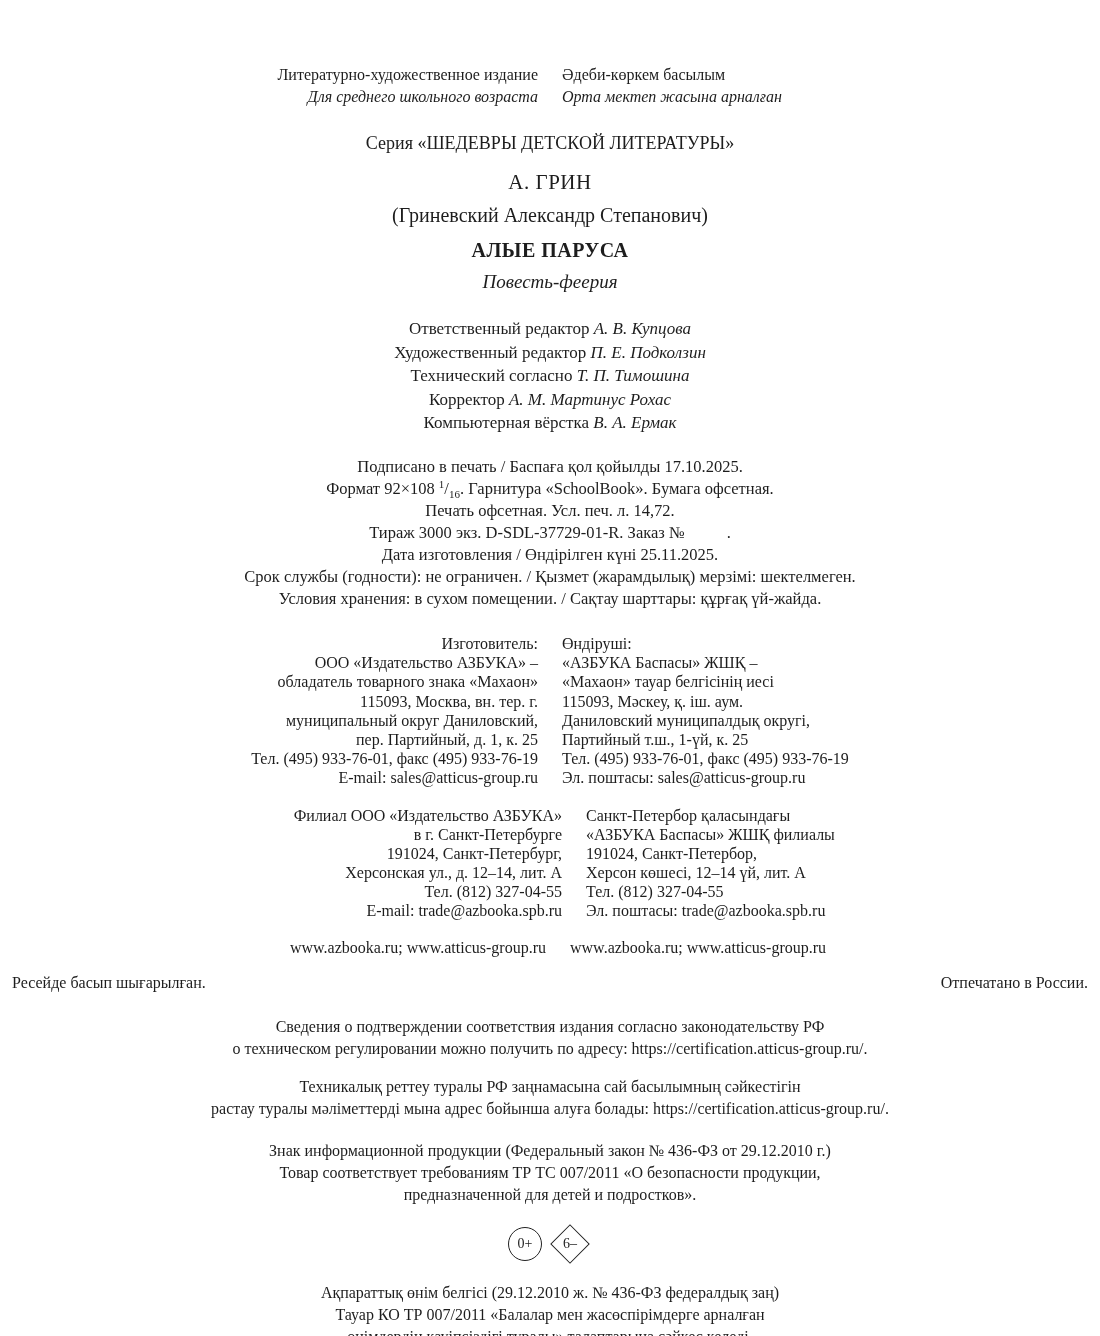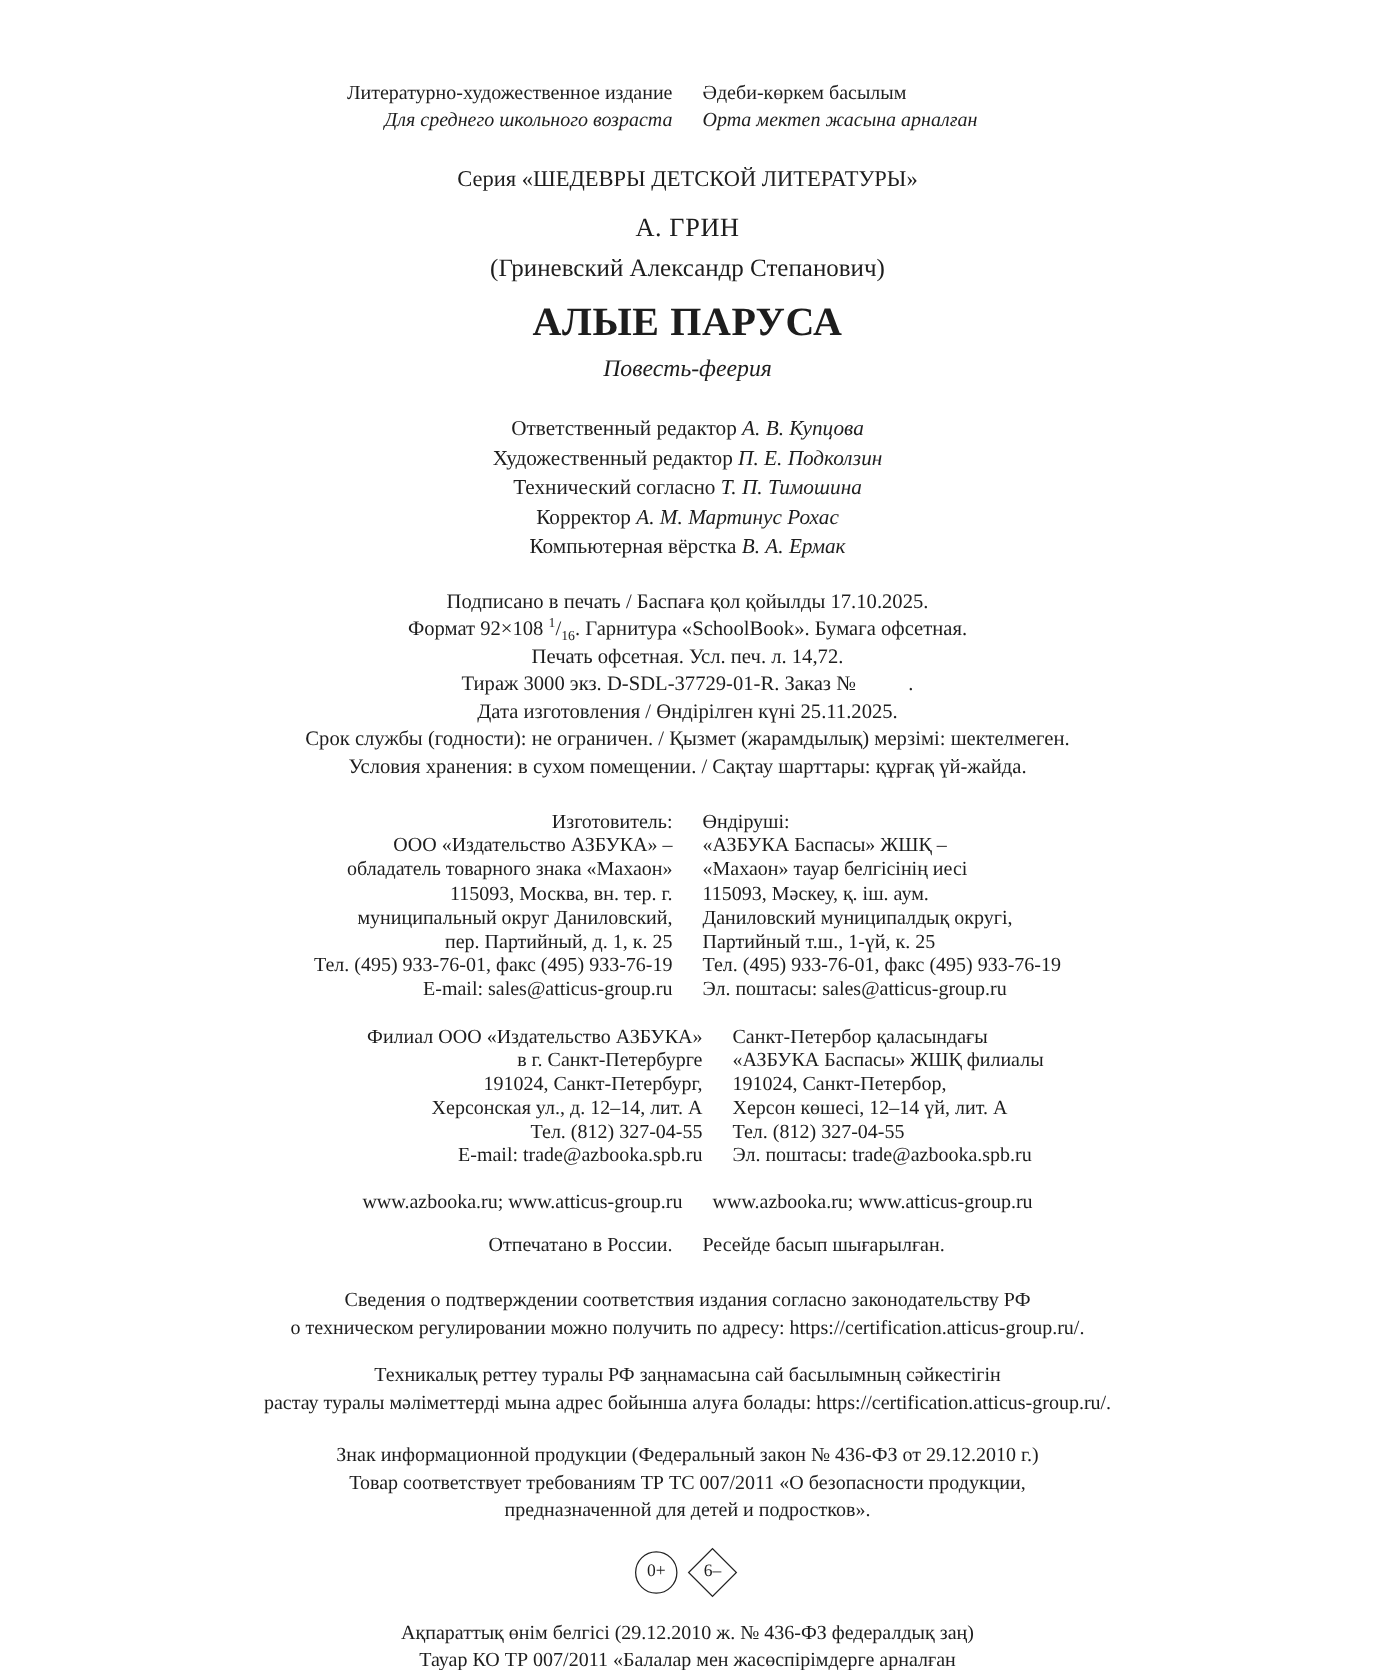--- a/index.html
+++ b/index.html
@@ -20,21 +20,21 @@
   .two-col { display: flex; }
   .two-col .col { flex: 1 1 50%; }
   .two-col .col.left { text-align: right; padding-right: 12px; }
   .two-col .col.right { text-align: left; padding-left: 12px; }
 
   .note-cols { font-size: 16px; line-height: 1.35; }
 
   .series      { margin-top: 26px; font-size: 18px; }
   .author      { margin-top: 16px; font-size: 21px; letter-spacing: 0.5px; }
   .author-full { margin-top: 9px;  font-size: 20px; }
-  .title       { margin-top: 12px; font-size: 32px; font-weight: bold; letter-spacing: 0.5px; }
+  .title       { margin-top: 12px; font-size: 20px; font-weight: bold; letter-spacing: 0.5px; }
   .subtitle    { margin-top: 9px;  font-size: 19px; font-style: italic; }
 
   .staff   { margin-top: 24px; line-height: 1.38; font-size: 17px; }
   .imprint { margin-top: 22px; line-height: 1.33; font-size: 16.5px; }
   .imprint sup { font-size: 11px; vertical-align: super; line-height: 0; }
   .imprint sub { font-size: 11px; vertical-align: sub;   line-height: 0; }
   .blank-gap { display: inline-block; width: 42px; }
 
   .company { margin-top: 24px; font-size: 16px; line-height: 1.2; }
   .branch  { margin-top: 18px; font-size: 16px; line-height: 1.2; padding-left: 48px; }
@@ -148,22 +148,22 @@
         <div>Эл. поштасы: trade@azbooka.spb.ru</div>
       </div>
   </div>
 
   <div class="two-col webrow">
     <div class="col left">www.azbooka.ru; www.atticus-group.ru</div>
     <div class="col right">www.azbooka.ru; www.atticus-group.ru</div>
   </div>
 
   <div class="two-col printedrow">
+    <div class="col right">Ресейде басып шығарылған.</div>
     <div class="col left">Отпечатано в России.</div>
-    <div class="col right">Ресейде басып шығарылған.</div>
   </div>
 
   <div class="center cert cert-ru">
       <div>Сведения о подтверждении соответствия издания согласно законодательству РФ</div>
       <div>о техническом регулировании можно получить по адресу: https://certification.atticus-group.ru/.</div>
     </div>
   <div class="center cert cert-kz">
       <div>Техникалық реттеу туралы РФ заңнамасына сай басылымның сәйкестігін</div>
       <div>растау туралы мәліметтерді мына адрес бойынша алуға болады: https://certification.atticus-group.ru/.</div>
     </div>

